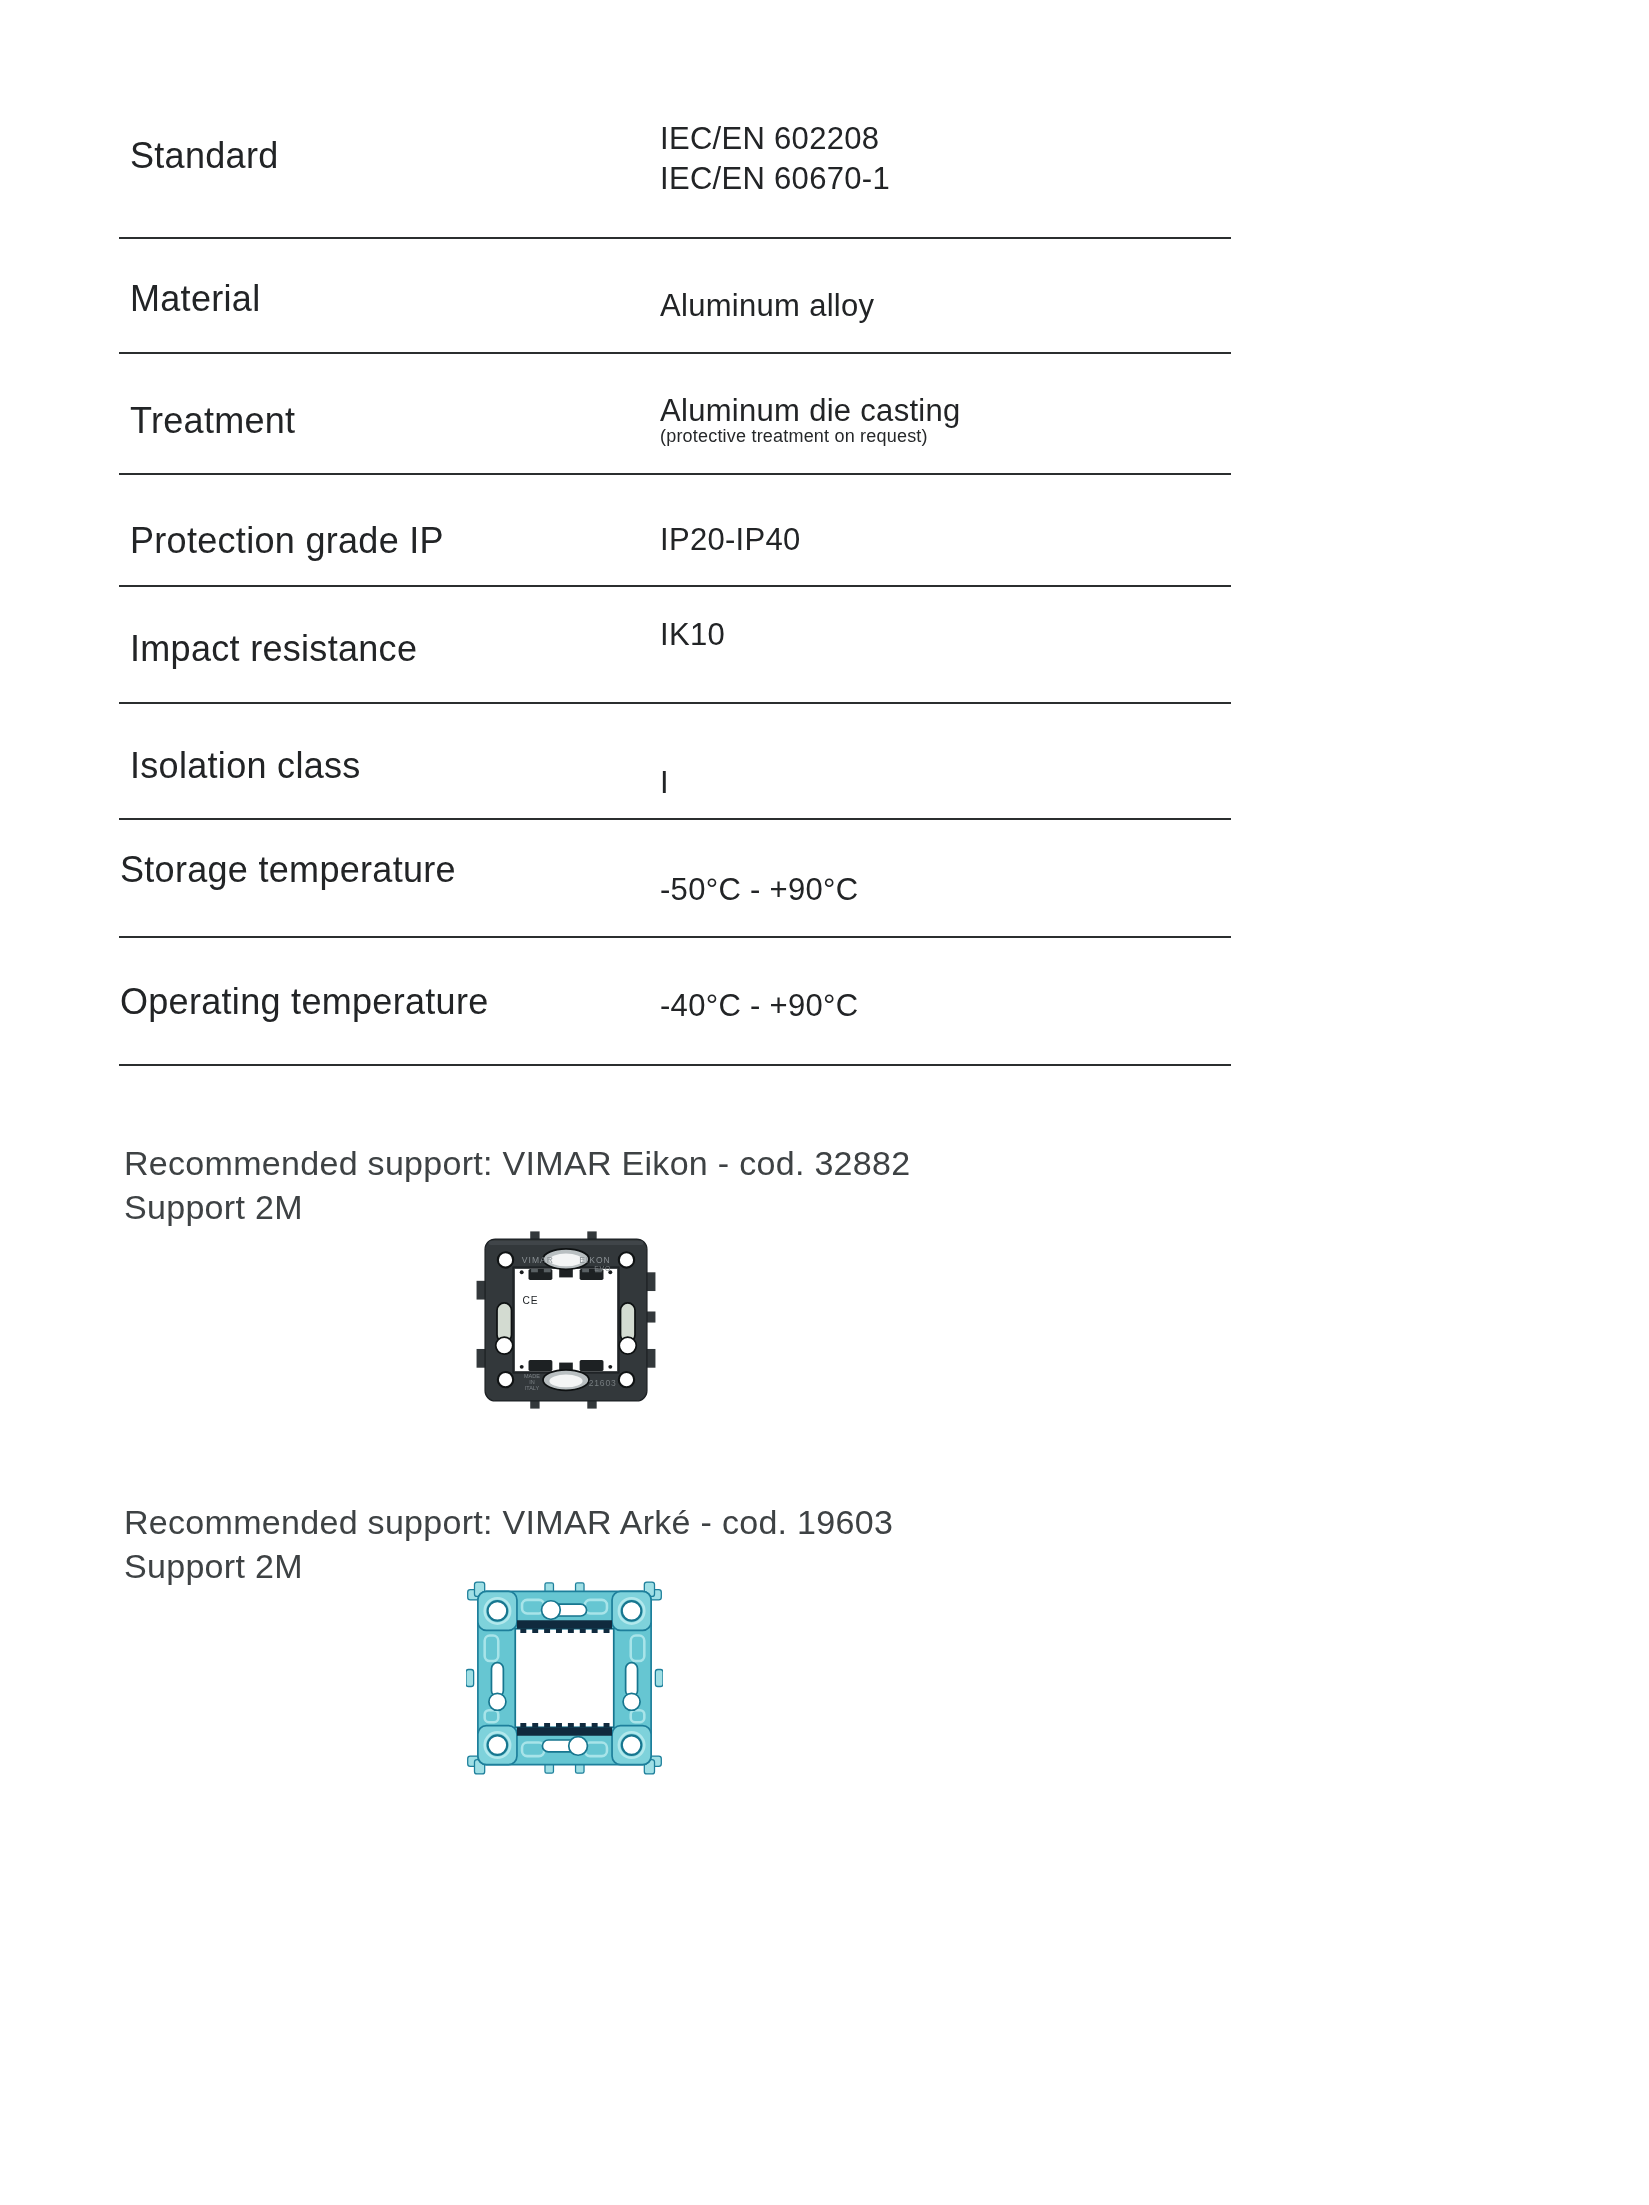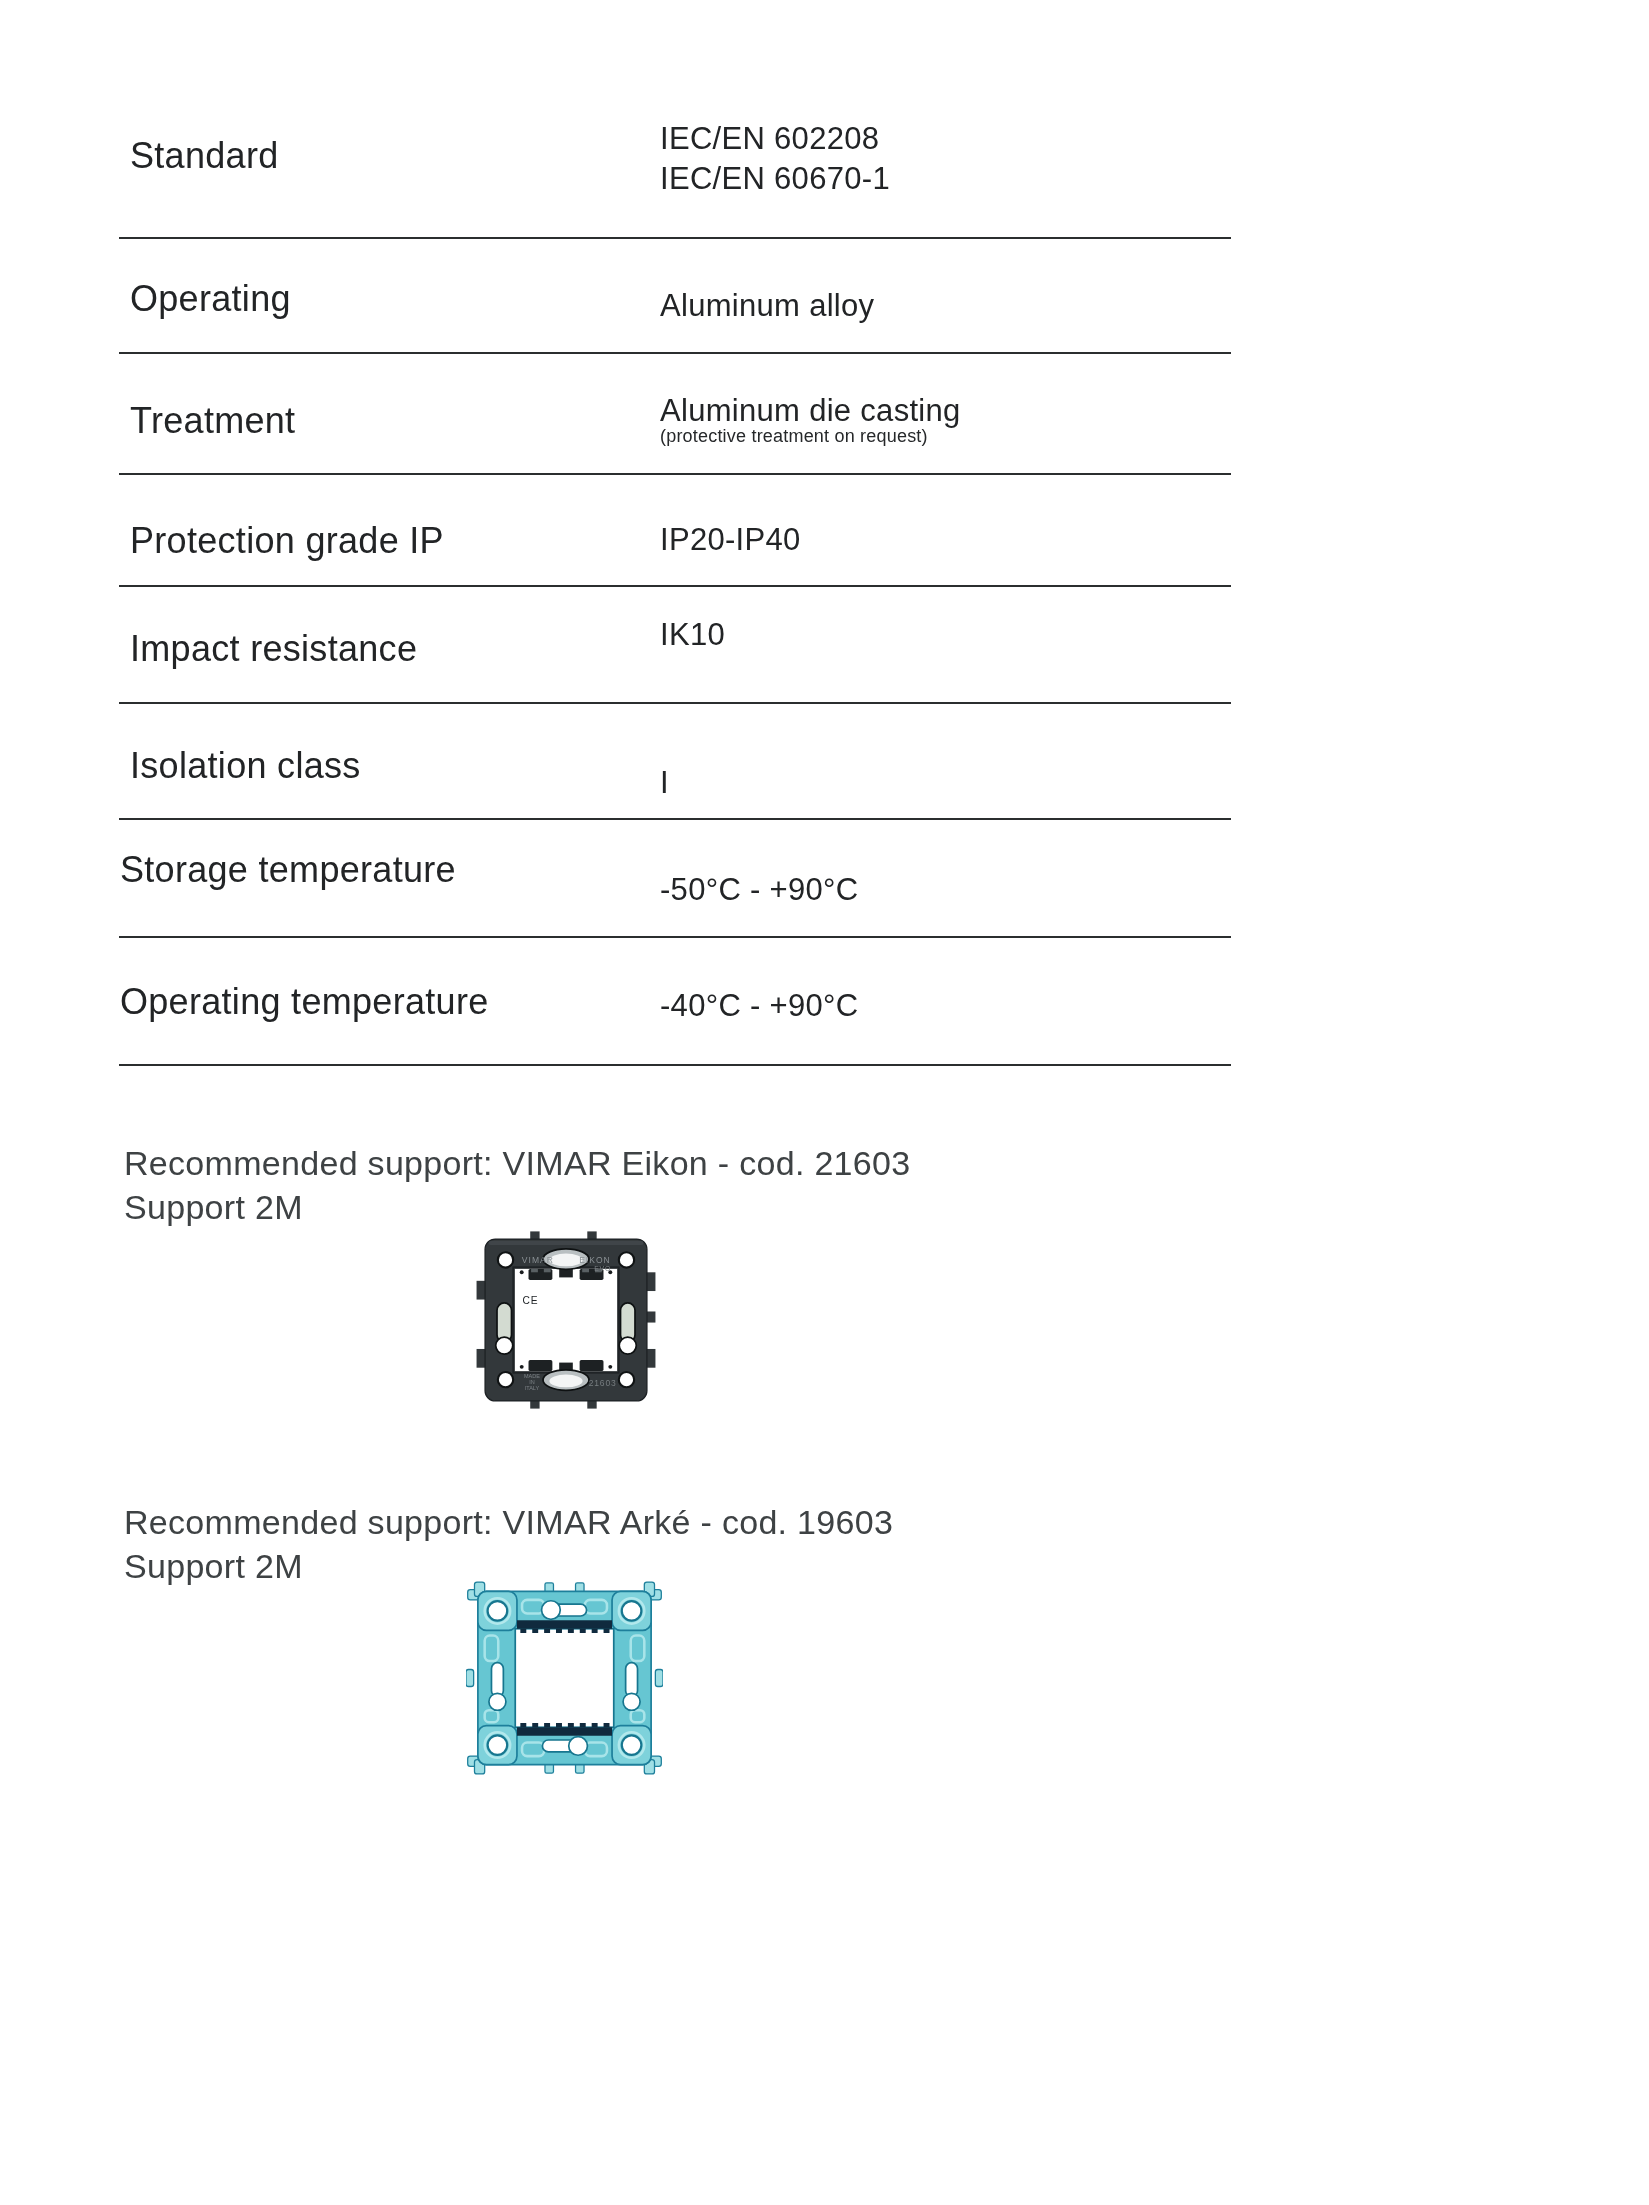--- a/index.html
+++ b/index.html
@@ -64,21 +64,21 @@
 
   <section>
 
     <div class="lbl" style="top:135px">Standard</div>
     <div class="val multiline" style="top:111px">
       <div>IEC/EN 602208</div>
       <div>IEC/EN 60670-1</div>
     </div>
     <div class="rule" style="top:237px"></div>
 
-    <div class="lbl" style="top:278px">Operating</div>
+    <div class="lbl" style="top:278px">Material</div>
     <div class="val" style="top:280px">Aluminum alloy</div>
     <div class="rule" style="top:352px"></div>
 
     <div class="lbl" style="top:400px">Treatment</div>
     <div class="val" style="top:385px">Aluminum die casting</div>
     <div class="note" style="top:426px">(protective treatment on request)</div>
     <div class="rule" style="top:473px"></div>
 
     <div class="lbl" style="top:520px">Protection grade IP</div>
     <div class="val" style="top:514px">IP20-IP40</div>
@@ -97,21 +97,21 @@
     <div class="rule" style="top:936px"></div>
 
     <div class="lbl shift" style="top:981px">Operating temperature</div>
     <div class="val" style="top:980px">-40°C - +90°C</div>
     <div class="rule" style="top:1064px"></div>
 
   </section>
 
   <section>
     <div class="support-title" style="top:1141px">
-      <div>Recommended support: VIMAR Eikon - cod. 21603</div>
+      <div>Recommended support: VIMAR Eikon - cod. 32882</div>
       <div>Support 2M</div>
     </div>
 
     <div class="figure" style="left:474px; top:1228px; width:184px; height:184px">
       <svg viewBox="0 0 216 216" width="184" height="184">
 
         <g fill="#33383b">
           <rect x="66" y="4" width="11" height="16"></rect>
           <rect x="133" y="4" width="11" height="16"></rect>
           <rect x="66" y="196" width="11" height="16"></rect>

